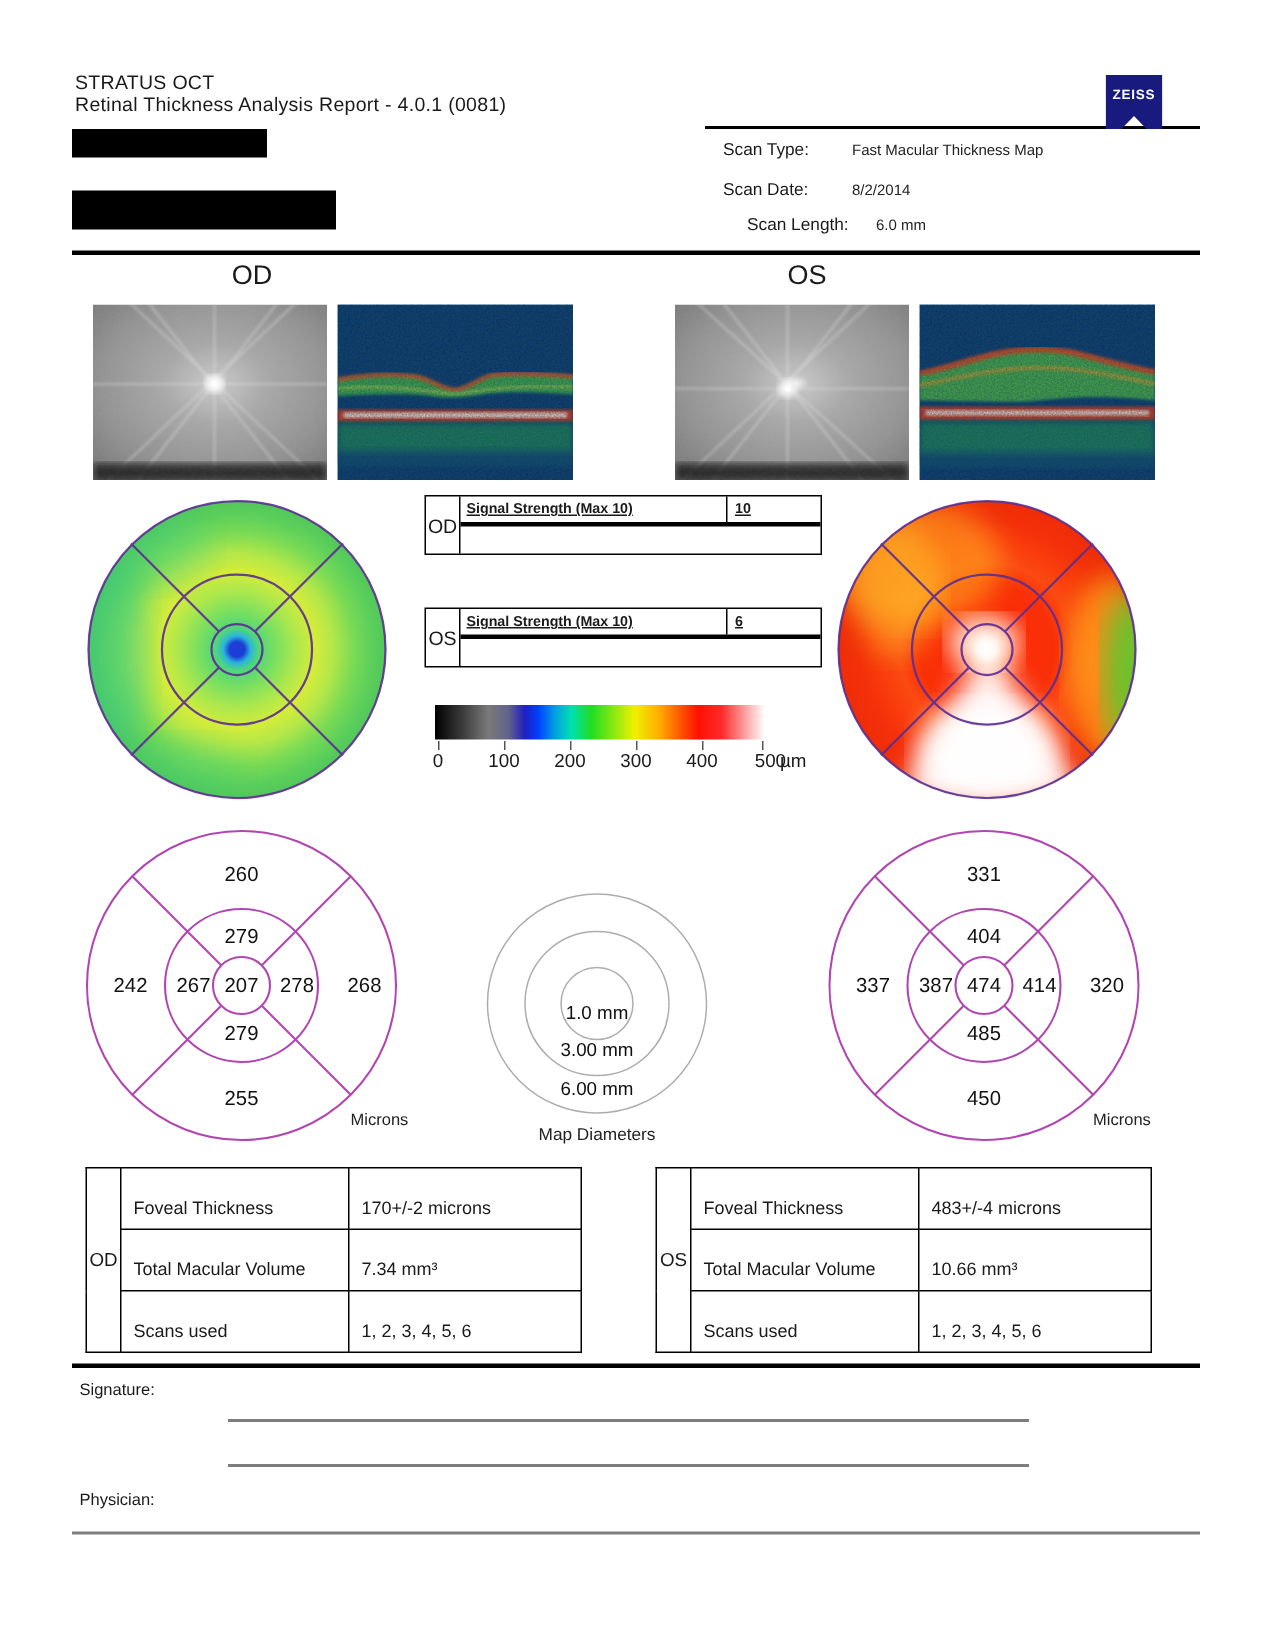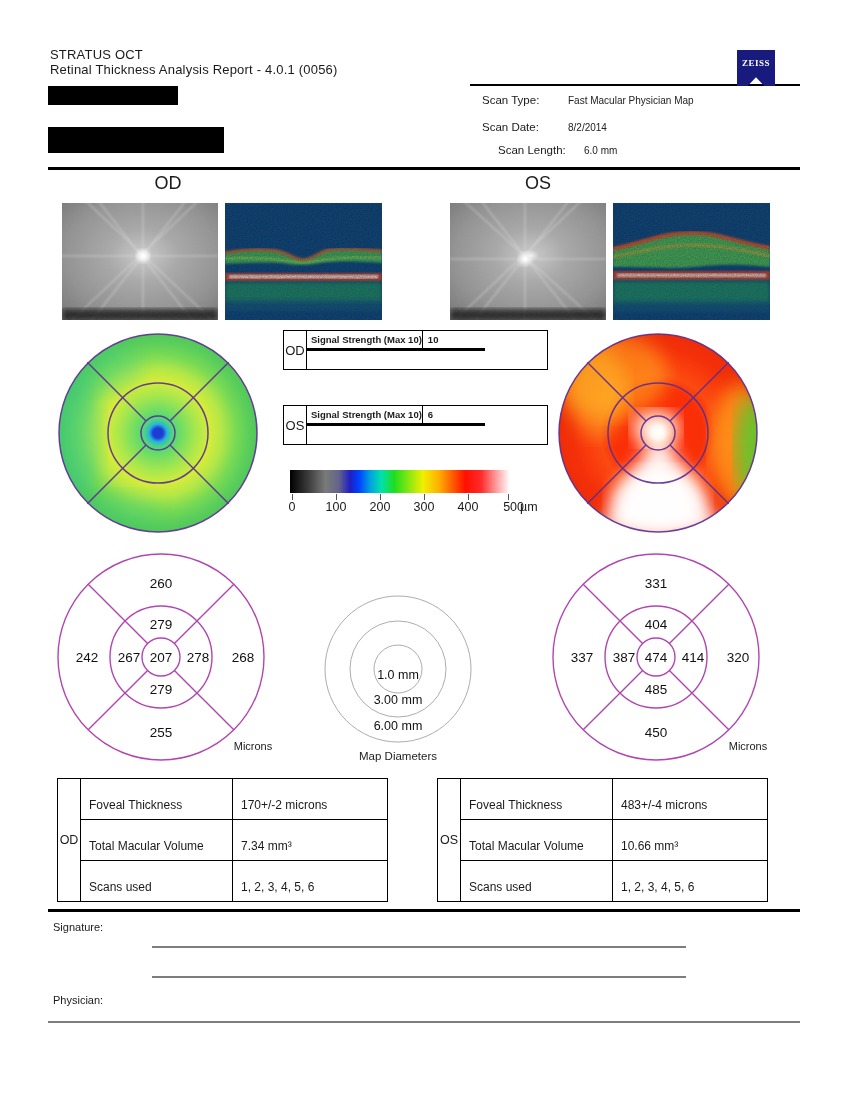--- a/index.html
+++ b/index.html
@@ -13,25 +13,25 @@
   .hdr2{font-size:13px;letter-spacing:.2px;}
   .eyetitle{font-size:18px;text-align:center;width:60px;}
   .scanrow{position:absolute;left:482px;height:16px;font-size:11.5px;white-space:nowrap;}
   .scanrow .lbl{display:inline-block;width:86px;}
   .scanrow .val{font-size:10px;color:#222;}
   
   .zeiss{position:absolute;left:737px;top:50px;width:38px;height:36px;background:#181a7e;
          clip-path:polygon(0 0,100% 0,100% 100%,72% 100%,50% 76%,28% 100%,0 100%);
          display:flex;justify-content:center;z-index:3;}
   .zeiss span{color:#fff;font-size:9px;font-weight:700;letter-spacing:.5px;margin-top:8px;
-         font-family:Liberation Serif, serif;}
+         font-family:Liberation Sans, sans-serif;}
   
   .sig{position:absolute;display:flex;width:263px;height:38px;border:1.5px solid #000;background:#fff;}
   .sig-eye{width:22px;border-right:1.5px solid #000;display:flex;align-items:center;justify-content:center;font-size:13px;}
-  .sig-right{flex:1;display:flex;flex-direction:row;}
+  .sig-right{flex:1;display:flex;flex-direction:column;text-decoration:underline;}
   .sig-head{display:flex;border-bottom:3px solid #000;height:17px;}
   .sig-label{flex:1;font-size:9.5px;font-weight:700;padding:3px 0 0 4px;white-space:nowrap;}
   .sig-val{width:57px;border-left:1.5px solid #000;font-size:9.5px;font-weight:700;padding:3px 0 0 5px;}
   .sig-empty{flex:1;}
   
   .scale-bar{position:absolute;left:290px;top:470px;width:222px;height:23px;
     background:linear-gradient(90deg,#000 0%,#3a3a3a 8%,#7a7a7a 16%,#63638c 22%,#1f1fc0 27%,
       #0040ff 31%,#00a0e0 36%,#00e0b0 41%,#20dd20 47%,#90e810 54%,#f0f000 60%,#ffb000 67%,
       #ff6000 73%,#ff1000 79%,#ff2a2a 86%,#ff9e9e 93%,#fff 99%);}
   .tick{position:absolute;top:494px;width:1px;height:6px;background:#555;}
@@ -42,31 +42,31 @@
   table.sum td{border:1.8px solid #000;height:28px;padding:12px 0 0 8px;overflow:hidden;white-space:nowrap;}
   table.sum td.eye{text-align:center;padding:0;font-size:12.5px;}
   .footlbl{position:absolute;left:53px;font-size:11px;}
 </style>
 </head>
 <body>
 
 <div class="page">
 
   <div class="abs hdr1" style="left:50px;top:47px;">STRATUS OCT</div>
-  <div class="abs hdr2" style="left:50px;top:62px;">Retinal Thickness Analysis Report - 4.0.1 (0056)</div>
+  <div class="abs hdr2" style="left:50px;top:62px;">Retinal Thickness Analysis Report - 4.0.1 (0081)</div>
   <div class="zeiss">
     <span>ZEISS</span>
   </div>
 
   <div class="redact" style="left:48px;top:86px;width:130px;height:19px;"></div>
   <div class="redact" style="left:48px;top:127px;width:176px;height:26px;"></div>
 
   <div class="hline" style="left:470px;top:84px;width:330px;height:2px;"></div>
   <div class="scanrow" style="top:94px;">
-    <span class="lbl">Scan Type:</span><span class="val">Fast Macular Physician Map</span>
+    <span class="lbl">Scan Type:</span><span class="val">Fast Macular Thickness Map</span>
   </div>
   <div class="scanrow" style="top:121px;">
     <span class="lbl">Scan Date:</span><span class="val">8/2/2014</span>
   </div>
   <div class="scanrow" style="top:144px;margin-left:16px;">
     <span class="lbl">Scan Length:</span><span class="val">6.0 mm</span>
   </div>
   <div class="hline" style="left:48px;top:167px;width:752px;height:2.5px;"></div>
 
   <div class="abs eyetitle" style="left:138px;top:173px;">OD</div>

